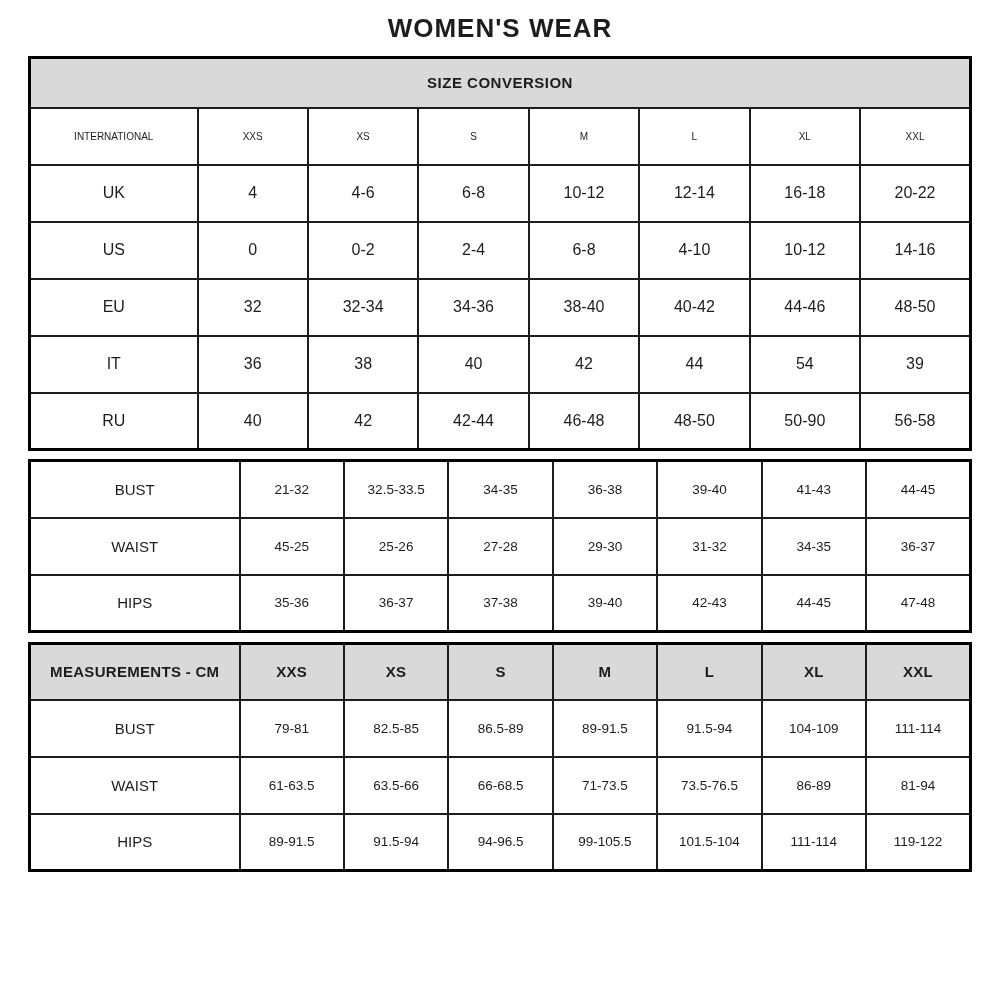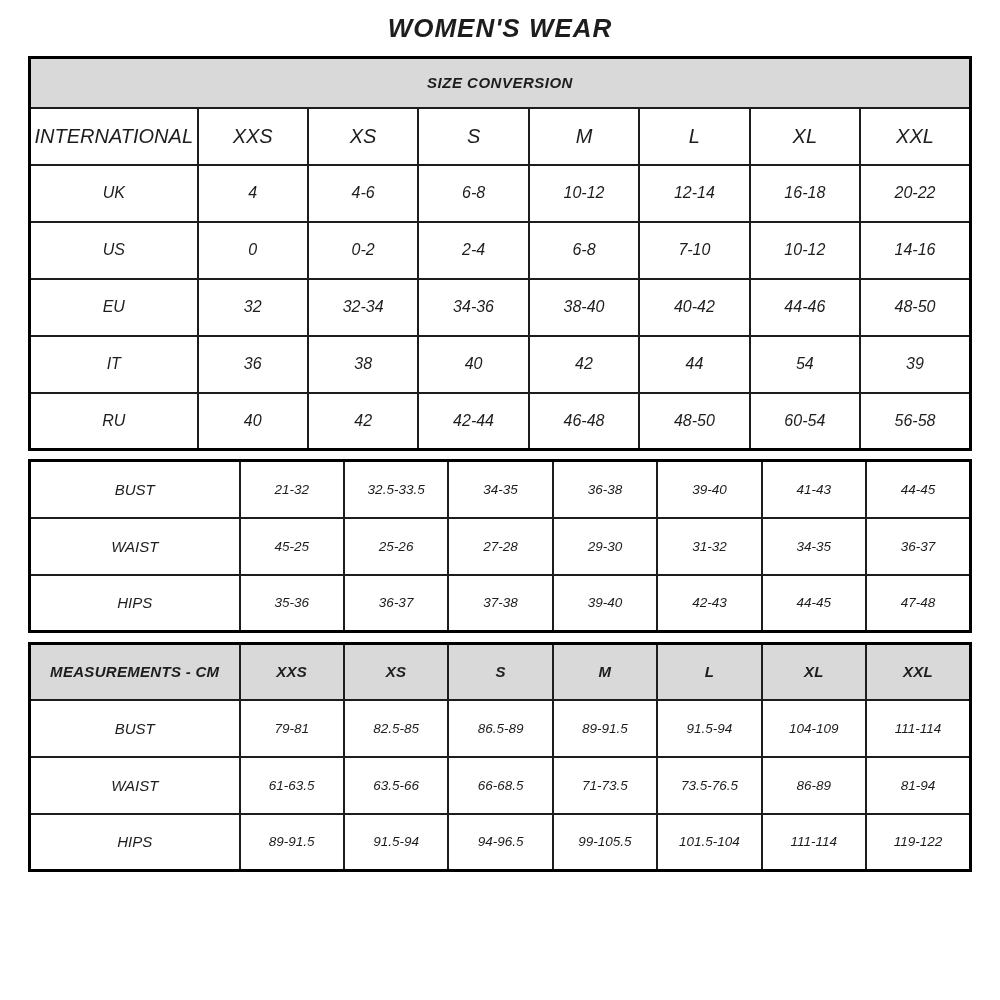--- a/index.html
+++ b/index.html
@@ -2,21 +2,21 @@
 <html><head>
 <meta charset="utf-8">
 <style>
   * { margin: 0; padding: 0; box-sizing: border-box; }
   html, body {
     width: 1000px; height: 1000px;
     background: #ffffff;
     color: #1d1d1d;
     font-family: "Liberation Sans", sans-serif;
   }
-  .page { padding: 13px 28px 16px 28px; font-style: italic; }
+  .page { padding: 13px 28px 16px 28px; }
   .title {
     text-align: center;
     font-size: 26px;
     font-weight: 700;
     letter-spacing: 1px;
     line-height: 30px;
     margin-bottom: 13px;
   }
   table {
     width: 100%;
@@ -33,21 +33,21 @@
   .gray { background: #d9d9d9; }
   
   .t1 col.c-label { width: 168px; }
   .t1 td { height: 57px; font-size: 16px; }
   .t1 td.banner {
     height: 50px;
     font-size: 15px;
     font-weight: 700;
     letter-spacing: 0.5px;
   }
-  .t1 tr.cols td { font-size: 20px; }
+  .t1 tr.cols td { font-size: 10px; }
   
   .t23 { margin-top: 8px; }
   .t23 col.c-label { width: 210px; }
   .t23 td { height: 57px; font-size: 13.5px; }
   .t23 tr.ghead td {
     height: 56px;
     font-size: 15px;
     font-weight: 700;
     letter-spacing: 0.3px;
   }
@@ -89,21 +89,21 @@
         <td>12-14</td>
         <td>16-18</td>
         <td>20-22</td>
       </tr>
       <tr>
         <td class="lbl">US</td>
         <td>0</td>
         <td>0-2</td>
         <td>2-4</td>
         <td>6-8</td>
-        <td>7-10</td>
+        <td>4-10</td>
         <td>10-12</td>
         <td>14-16</td>
       </tr>
       <tr>
         <td class="lbl">EU</td>
         <td>32</td>
         <td>32-34</td>
         <td>34-36</td>
         <td>38-40</td>
         <td>40-42</td>
@@ -120,21 +120,21 @@
         <td>54</td>
         <td>39</td>
       </tr>
       <tr>
         <td class="lbl">RU</td>
         <td>40</td>
         <td>42</td>
         <td>42-44</td>
         <td>46-48</td>
         <td>48-50</td>
-        <td>60-54</td>
+        <td>50-90</td>
         <td>56-58</td>
       </tr>
     </tbody>
   </table>
 
   <table class="t23 t2">
     <colgroup>
         <col class="c-label">
         <col span="7">
       </colgroup>

